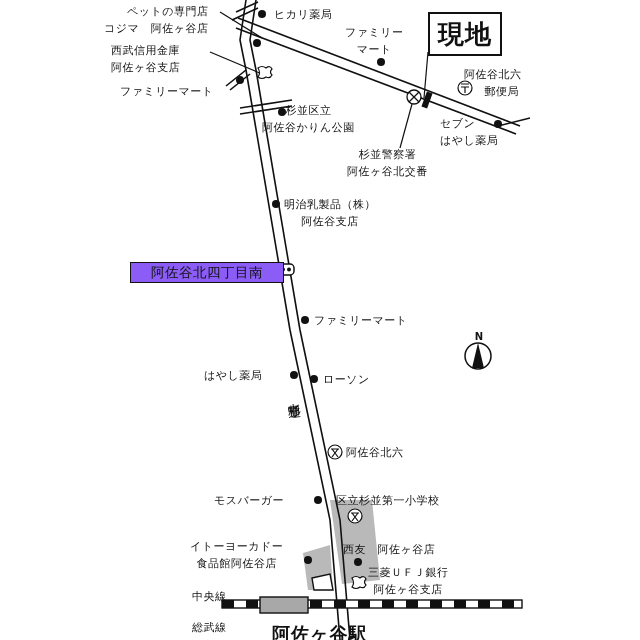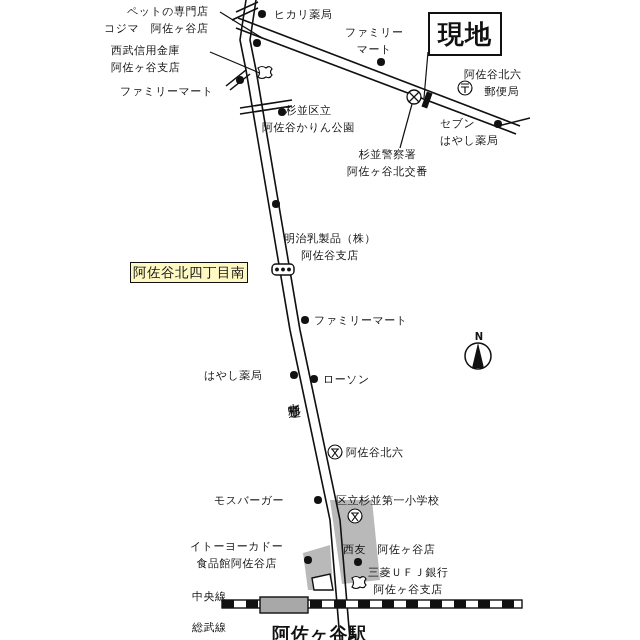--- a/index.html
+++ b/index.html
@@ -5,22 +5,22 @@
   html, body { margin:0; padding:0; background:#ffffff; }
   body { width:640px; height:640px; overflow:hidden; position:relative;
          font-family: "DejaVu Sans", "Liberation Sans", sans-serif; color:#111; }
   #map { position:absolute; left:0; top:0; width:640px; height:640px; }
   .lbl { position:absolute; font-size:11px; line-height:17px; white-space:nowrap; color:#111; letter-spacing:0.5px; }
   .lbl.c { text-align:center; }
   .lbl.r { text-align:right; }
   .dest { position:absolute; left:428px; top:12px; width:70px; height:40px;
           border:2px solid #111; background:#fff; font-size:26px; font-weight:bold;
           line-height:40px; text-align:center; letter-spacing:1px; }
-  .busbox { position:absolute; left:130px; top:262px; padding:0 2px; height:19px;
-            border:1.5px solid #111; background:#fef9c3; font-size:13.5px; line-height:19px; letter-spacing:0.5px; }
+  .busbox { position:absolute; left:130px; top:262px; padding:0 20px; height:19px;
+            border:1.5px solid #111; background:#8b5cf6; font-size:13.5px; line-height:19px; letter-spacing:0.5px; }
   .vert { position:absolute; left:285px; top:393px; width:16px; font-size:13px; line-height:15px;
           writing-mode: vertical-rl; transform: rotate(-6deg); letter-spacing:1px; }
   .station { position:absolute; left:272px; top:622px; font-size:18px; font-weight:bold; letter-spacing:1px; }
   .north { position:absolute; left:464px; top:331px; width:30px; font-size:10px; text-align:center; font-weight:bold; }
 </style>
 </head>
 <body>
 
 <div id="map">
   <svg width="640" height="640" viewBox="0 0 640 640" style="position:absolute;left:0;top:0;">
@@ -161,21 +161,21 @@
       <div style="padding-left:18px;">郵便局</div>
   </div>
   <div class="lbl c" style="left:347px;top:146px;">
     <div>杉並警察署</div>
       <div>阿佐ヶ谷北交番</div>
   </div>
   <div class="lbl" style="left:440px;top:115px;">
     <div>セブン</div>
       <div style="padding-left:-4px;">はやし薬局</div>
   </div>
-  <div class="lbl c" style="left:284px;top:196px;margin-top:34px;">
+  <div class="lbl c" style="left:284px;top:196px;">
     <div>明治乳製品（株）</div>
       <div>阿佐谷支店</div>
   </div>
   <div class="lbl" style="left:314px;top:312px;">
     <div>ファミリーマート</div>
   </div>
   <div class="lbl" style="left:204px;top:367px;">
     <div>はやし薬局</div>
   </div>
   <div class="lbl" style="left:323px;top:371px;">

